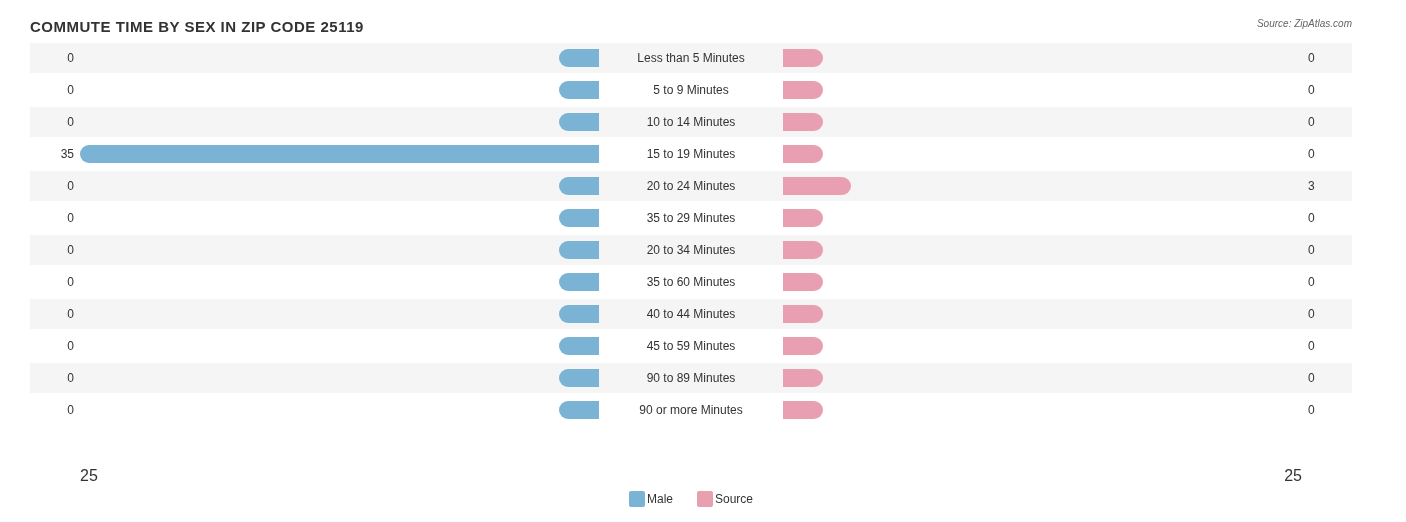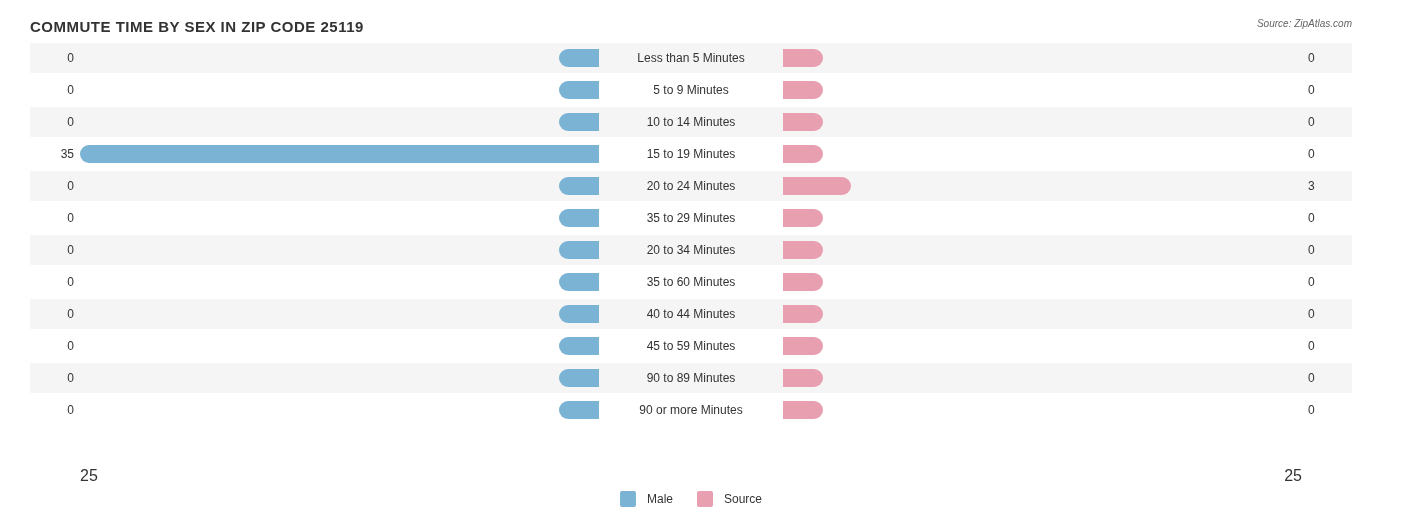--- a/index.html
+++ b/index.html
@@ -123,21 +123,21 @@
     }
     .legend {
       display: flex;
       justify-content: center;
       gap: 24px;
       margin-top: 6px;
     }
     .legend-item {
       display: flex;
       align-items: center;
-      gap: 11px;
+      gap: 2px;
       font-size: 12px;
       color: #333;
     }
     .legend-swatch {
       width: 16px;
       height: 16px;
       border-radius: 2px;
     }
     .swatch-male { background: #7ab3d4; }
     .swatch-female { background: #e8a0b0; }

